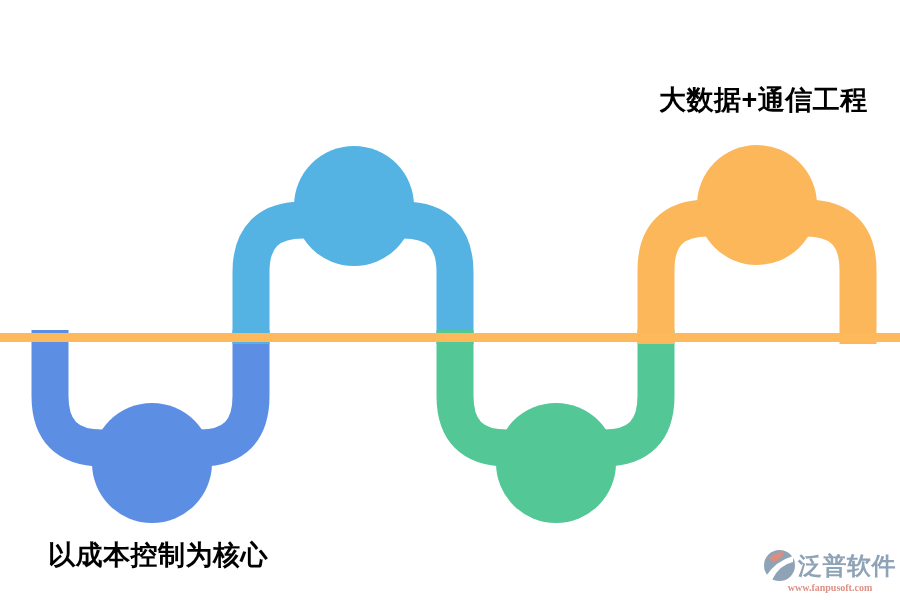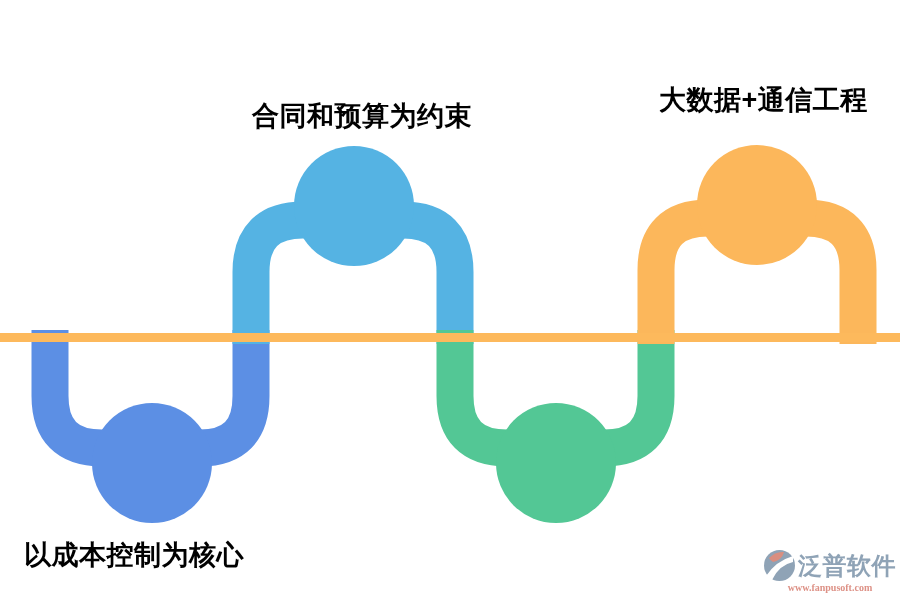--- a/index.html
+++ b/index.html
@@ -21,21 +21,21 @@
     top: 0;
   }
   .node-label {
     position: absolute;
     font-size: 27px;
     font-weight: bold;
     color: #000000;
     white-space: nowrap;
     letter-spacing: 0.5px;
   }
-  #label-node-1 { left: 24px;  top: 537px; }
+  #label-node-1 { left: 48px;  top: 537px; }
   #label-node-2 { left: 252px; top: 98px;  }
   #label-node-3 { left: 491px; top: 536px; }
   #label-node-4 { left: 659px; top: 82px;  }
 
   .watermark {
     position: absolute;
     left: 763px;
     top: 549px;
     width: 134px;
     line-height: 1;
@@ -90,21 +90,20 @@
     <g>
       <path d="M 656,344 L 656,270 Q 656,218 708,218 L 806,218 Q 858,218 858,270 L 858,344" fill="none" stroke-width="37" stroke-linecap="butt" style="stroke: rgb(252, 183, 91);"></path>
       <circle cx="757" cy="205" r="60" style="fill: rgb(252, 183, 91);"></circle>
     </g>
 
     <rect x="0" y="333" width="900" height="9" style="fill: rgb(253, 185, 92);"></rect>
   </svg>
 
   <div id="label-node-1" class="node-label">以成本控制为核心</div>
 
-  <div id="label-node-2" class="node-label">合同和预算为约束</div>
 
 
   <div id="label-node-4" class="node-label">大数据+通信工程</div>
 
   <div class="watermark">
     <div class="watermark-row">
       <svg class="brand-logo" viewBox="0 0 33 33">
         <circle cx="16.5" cy="16.5" r="15.5" style="fill: rgb(143, 163, 182);"></circle>
         <path d="M 3,27 Q 13,12 30,7 L 30,13 Q 16,16 9,31 Z" fill="#ffffff"></path>
         <path d="M 6,9 Q 13,2 21,3 Q 19,11 10,13 Q 7,11 6,9 Z" style="fill: rgb(217, 142, 128);"></path>

